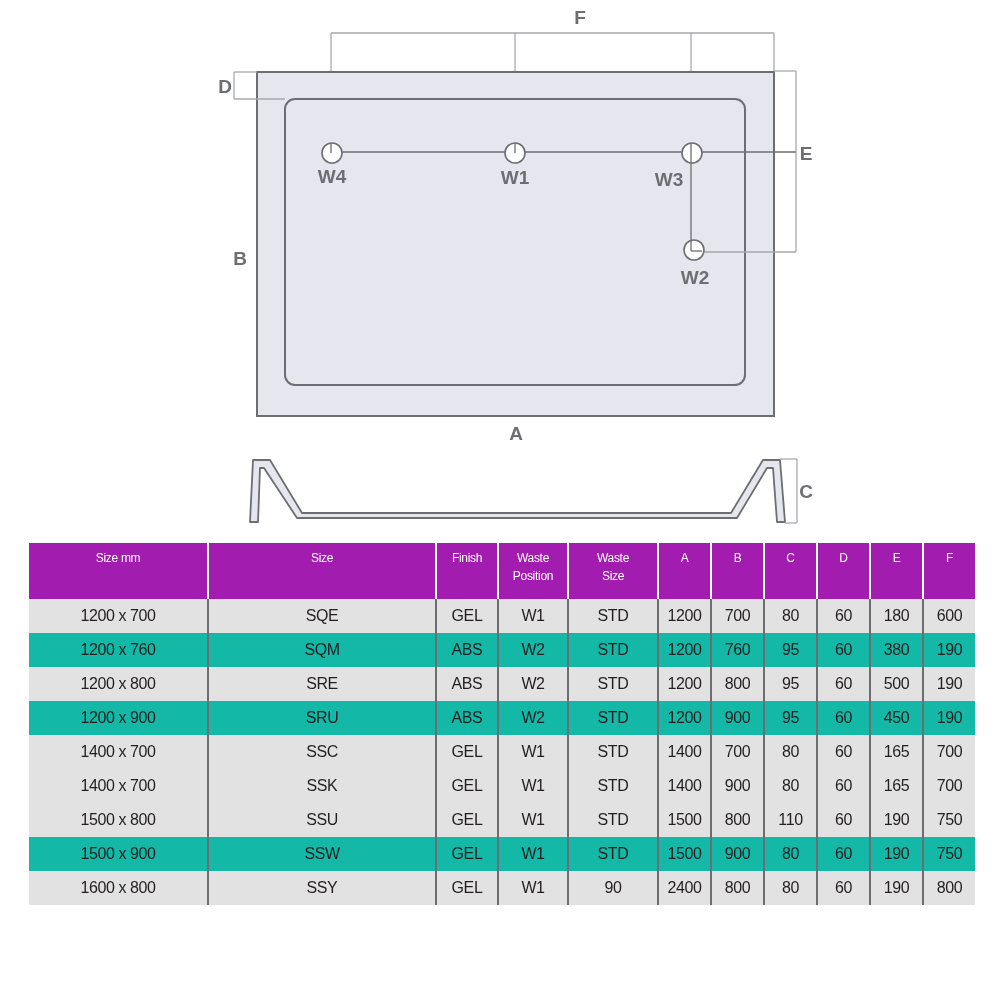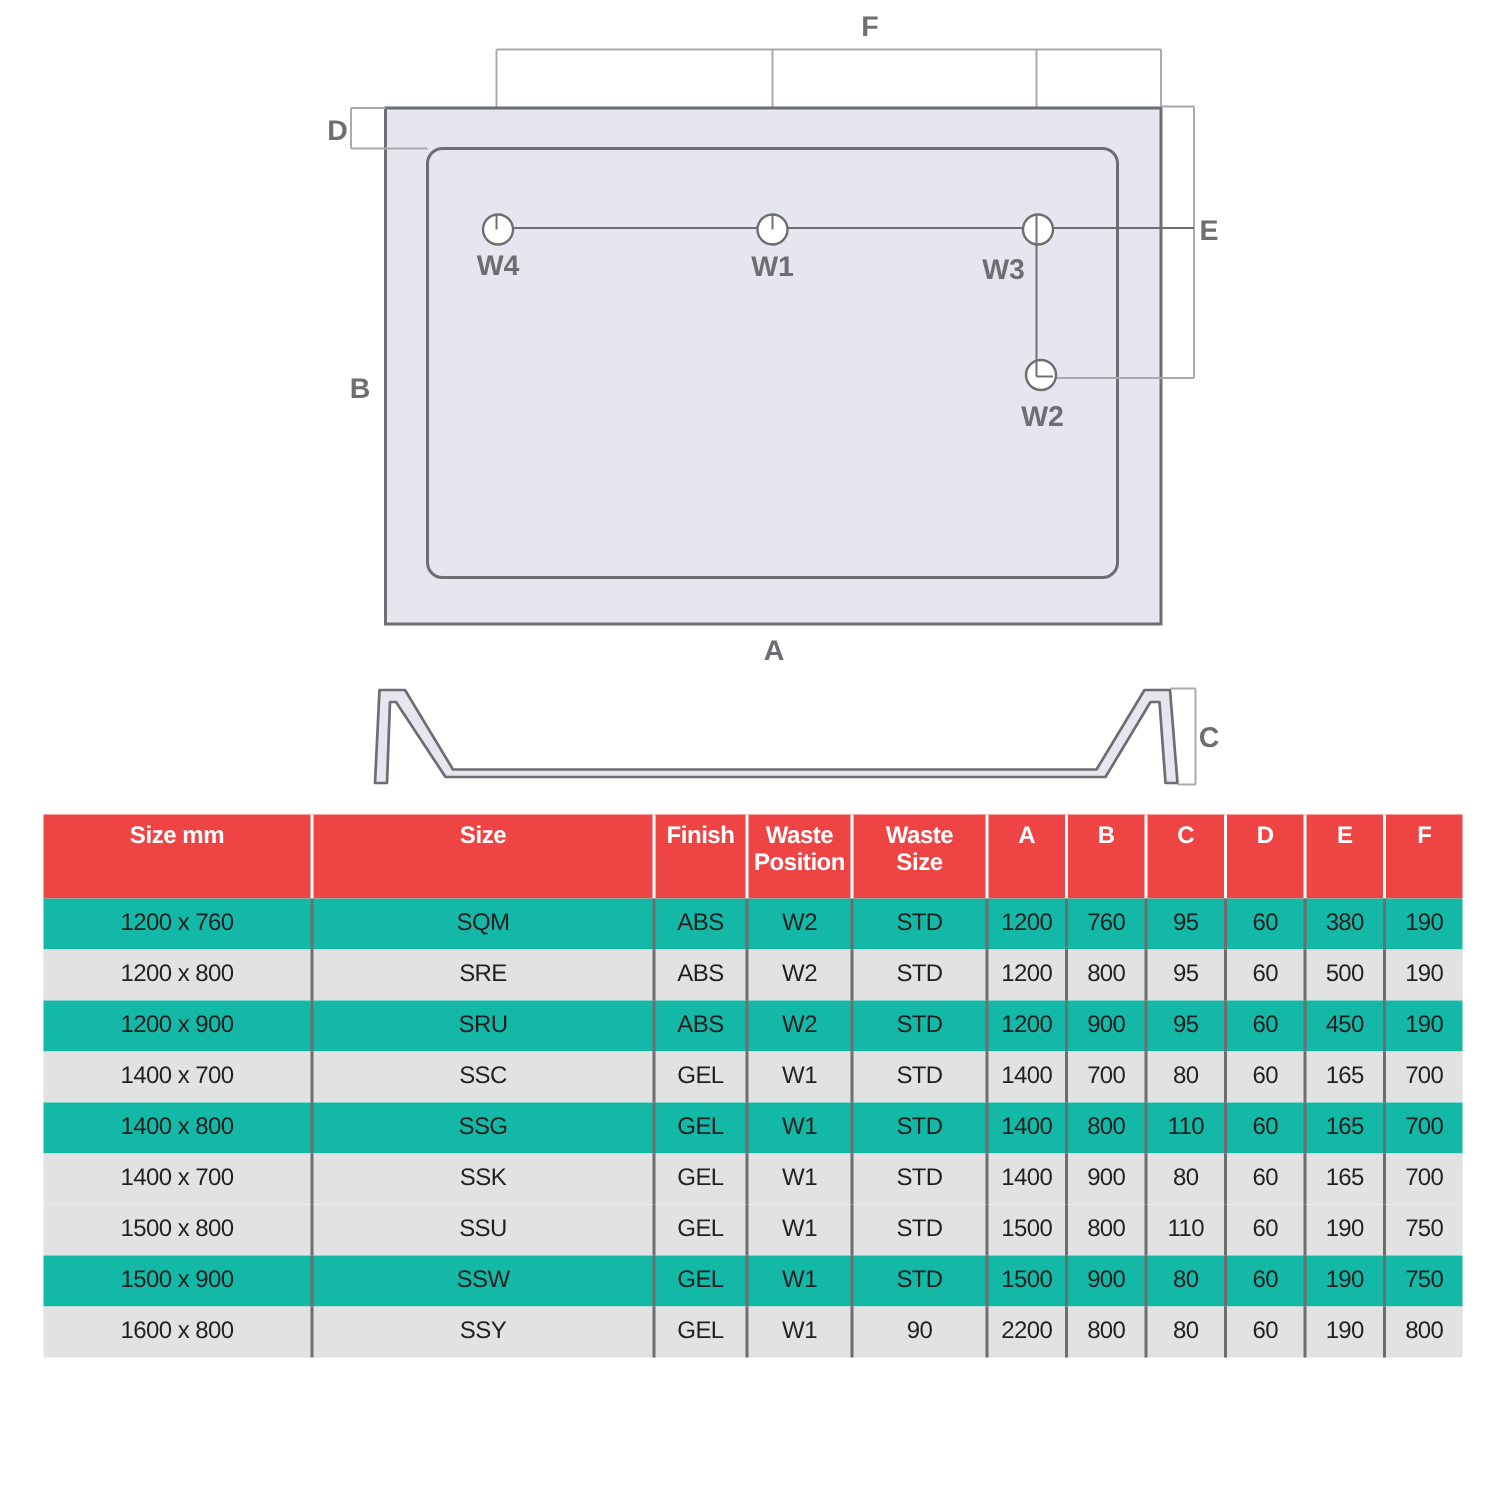--- a/index.html
+++ b/index.html
@@ -2,22 +2,22 @@
 <html><head>
 <meta charset="utf-8">
 <style>
   html, body { margin: 0; padding: 0; background: #ffffff; }
   body { width: 1000px; height: 1000px; position: relative; overflow: hidden;
          font-family: "Liberation Sans", sans-serif; }
   #diagram { position: absolute; left: 0; top: 0; width: 1000px; height: 530px; }
   .dlabel { font-family: "Liberation Sans", sans-serif; font-weight: bold; fill: #6d6e71; font-size: 19px; }
   #spec-table { position: absolute; left: 29px; top: 543px; width: 946px;
                 border-collapse: collapse; table-layout: fixed; }
-  #spec-table th { background: #ef4444; color: #ffffff; font-weight: bold;
-                   font-size: 16px; line-height: 18px; height: 50px; vertical-align: top;
+  #spec-table th { background: #a21caf; color: #ffffff; font-weight: normal;
+                   font-size: 12px; line-height: 18px; height: 50px; vertical-align: top;
                    padding: 6px 0 0 0; text-align: center; border-left: 2px solid #ffffff;
                    font-family: "Liberation Sans Narrow", "Liberation Sans", sans-serif;
                    letter-spacing: -0.3px; }
   #spec-table th:first-child { border-left: none; }
   #spec-table td { height: 34px; padding: 0; text-align: center; font-size: 16px;
                    color: #231f20; border-left: 2px solid #6d6e71; letter-spacing: -0.4px; }
   #spec-table td:first-child { border-left: none; }
   #spec-table tr.odd td { background: #e2e2e2; }
   #spec-table tr.even td { background: #14b8a6; }
 </style>
@@ -111,20 +111,33 @@
       <th><span>Waste</span><br><span>Size</span></th>
       <th>A</th>
       <th>B</th>
       <th>C</th>
       <th>D</th>
       <th>E</th>
       <th>F</th>
     </tr>
   </thead>
   <tbody id="table-body">
+      <tr class="odd">
+        <td>1200 x 700</td>
+        <td>SQE</td>
+        <td>GEL</td>
+        <td>W1</td>
+        <td>STD</td>
+        <td>1200</td>
+        <td>700</td>
+        <td>80</td>
+        <td>60</td>
+        <td>180</td>
+        <td>600</td>
+      </tr>
       <tr class="even">
         <td>1200 x 760</td>
         <td>SQM</td>
         <td>ABS</td>
         <td>W2</td>
         <td>STD</td>
         <td>1200</td>
         <td>760</td>
         <td>95</td>
         <td>60</td>
@@ -163,33 +176,20 @@
         <td>GEL</td>
         <td>W1</td>
         <td>STD</td>
         <td>1400</td>
         <td>700</td>
         <td>80</td>
         <td>60</td>
         <td>165</td>
         <td>700</td>
       </tr>
-      <tr class="even">
-        <td>1400 x 800</td>
-        <td>SSG</td>
-        <td>GEL</td>
-        <td>W1</td>
-        <td>STD</td>
-        <td>1400</td>
-        <td>800</td>
-        <td>110</td>
-        <td>60</td>
-        <td>165</td>
-        <td>700</td>
-      </tr>
       <tr class="odd">
         <td>1400 x 700</td>
         <td>SSK</td>
         <td>GEL</td>
         <td>W1</td>
         <td>STD</td>
         <td>1400</td>
         <td>900</td>
         <td>80</td>
         <td>60</td>
@@ -221,21 +221,21 @@
         <td>60</td>
         <td>190</td>
         <td>750</td>
       </tr>
       <tr class="odd">
         <td>1600 x 800</td>
         <td>SSY</td>
         <td>GEL</td>
         <td>W1</td>
         <td>90</td>
-        <td>2200</td>
+        <td>2400</td>
         <td>800</td>
         <td>80</td>
         <td>60</td>
         <td>190</td>
         <td>800</td>
       </tr>
     </tbody>
 </table>
 
 </body></html>

